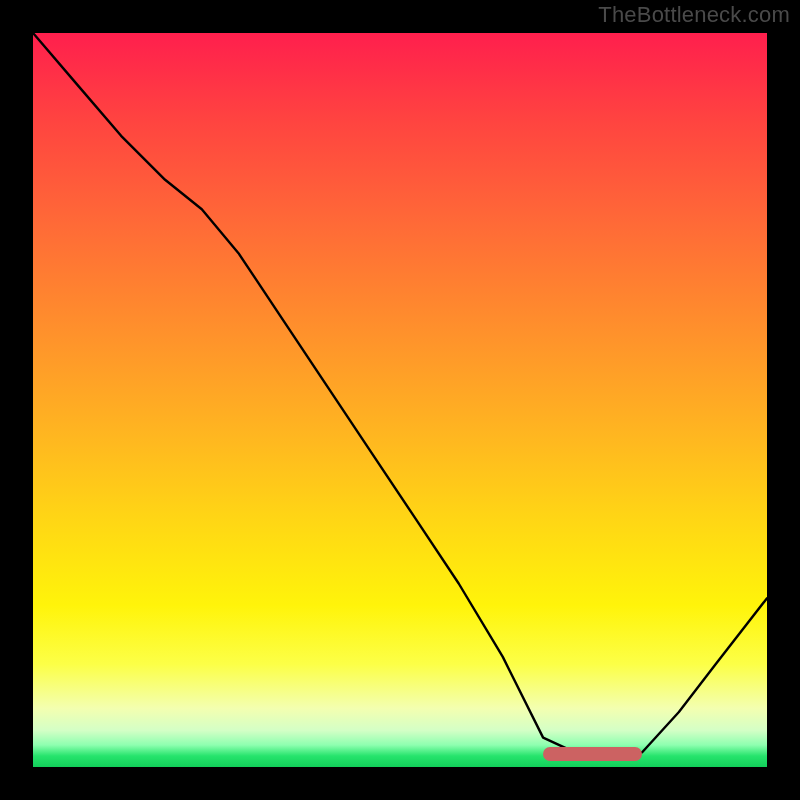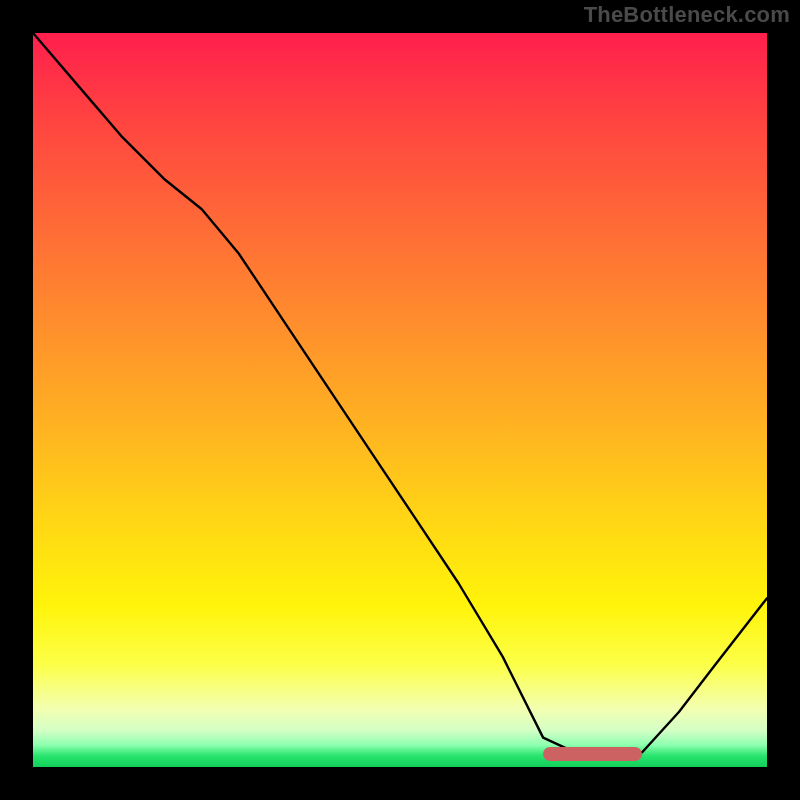--- a/index.html
+++ b/index.html
@@ -16,21 +16,21 @@
     width: 800px;
     height: 800px;
     background: #000;
   }
   .watermark {
     position: absolute;
     top: 2px;
     right: 10px;
     color: #4a4a4a;
     font-size: 22px;
-    font-weight: 700;
+    font-weight: 400;
     letter-spacing: 0.2px;
     user-select: none;
   }
   .plot-area {
     position: absolute;
     left: 33px;
     top: 33px;
     width: 734px;
     height: 734px;
     overflow: hidden;

